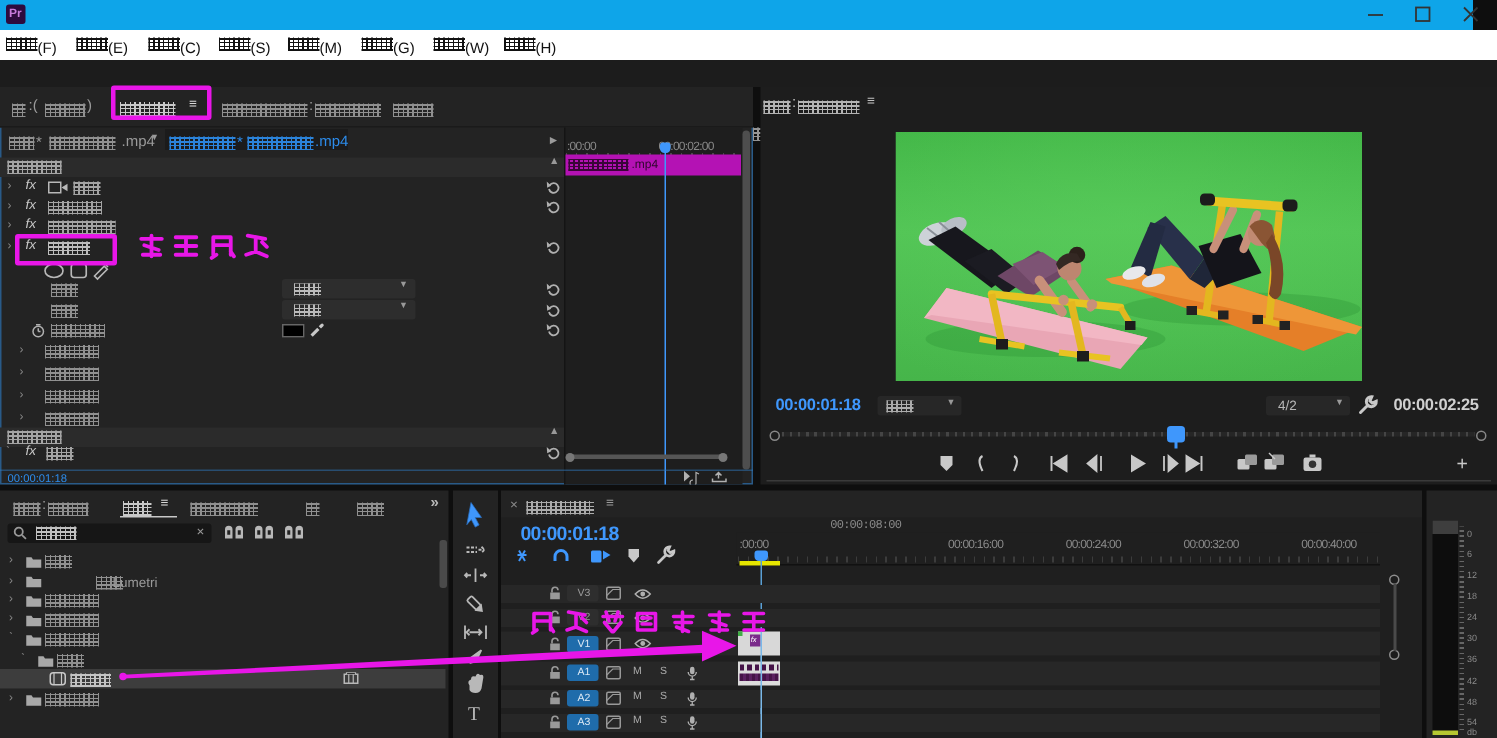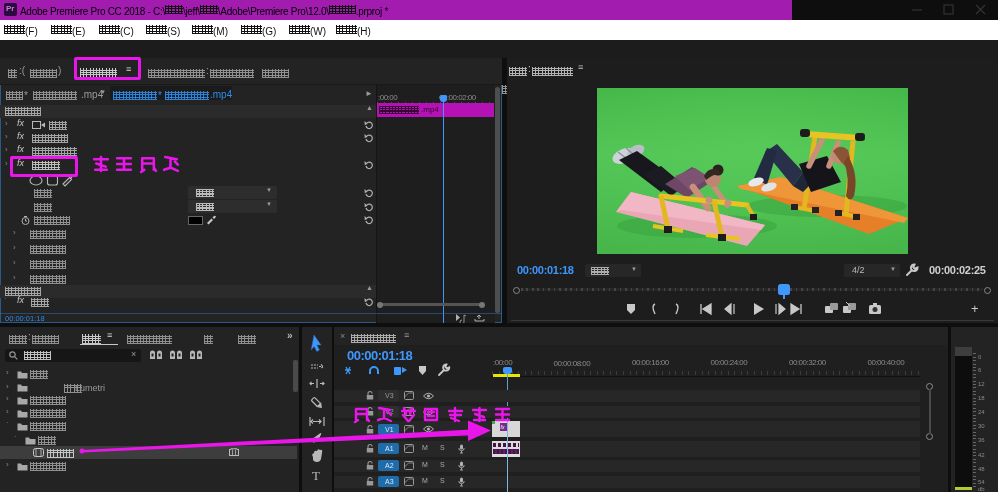--- a/index.html
+++ b/index.html
@@ -9,25 +9,24 @@
  repeating-linear-gradient(90deg,var(--c,#9a9a9a) 0 1px,transparent 1px 3.2px);opacity:.92;}
 .zi{display:inline-block;vertical-align:1px;background:
  repeating-linear-gradient(0deg,var(--c,#111) 0 1px,transparent 1px 2.5px),
  repeating-linear-gradient(90deg,var(--c,#111) 0 1px,transparent 1px 3.2px);}
 .panel{position:absolute;background:#232323;overflow:hidden;}
 .t{position:absolute;white-space:nowrap;}
 svg{position:absolute;overflow:visible;}
 </style></head>
 <body>
 <div id="app">
-<div class="abs" style="left:0;top:0;width:792px;height:20px;background:#a21caf;">
+<div class="abs" style="left:0;top:0;width:982px;height:20px;background:#0ea5e9;">
 <div class="abs" style="left:4px;top:3px;width:13px;height:13px;background:#2d0b3e;border-radius:2px;">
         <span style="position:absolute;left:2px;top:1px;font-size:8px;font-weight:bold;color:#c87bdc;">Pr</span>
       </div>
-<div class="t" style="left:20px;top:5px;font-size:10px;letter-spacing:-0.3px;color:#000;">Adobe Premiere Pro CC 2018 - C:\<span class="zi" style="width:18px;height:9px;"></span>\jeff\<span class="zi" style="width:18px;height:9px;"></span>\Adobe\Premiere Pro\12.0\<span class="zi" style="width:27px;height:9px;"></span>.prproj *</div>
 <svg style="left:905px;top:0" width="93" height="20" viewBox="0 0 93 20">
         <line x1="7" y1="10" x2="17" y2="10" stroke="#333" stroke-width="1.2"></line>
         <rect x="39" y="5" width="9" height="9" fill="none" stroke="#333" stroke-width="1.2"></rect>
         <path d="M71 5 L80 14 M80 5 L71 14" stroke="#333" stroke-width="1.2"></path>
       </svg>
 </div>
 <div class="abs" style="left:0;top:20px;width:998px;height:20px;background:#ffffff;">
 <div class="t" style="left:4px;top:5px;font-size:10px;color:#111;"><span class="zi" style="width:21px;height:9px;"></span>(F)</div>
 <div class="t" style="left:51px;top:5px;font-size:10px;color:#111;"><span class="zi" style="width:21px;height:9px;"></span>(E)</div>
 <div class="t" style="left:99px;top:5px;font-size:10px;color:#111;"><span class="zi" style="width:21px;height:9px;"></span>(C)</div>
@@ -430,21 +429,21 @@
 <g transform="translate(50,1)">
             <rect x="0" y="2" width="7" height="8" rx="1" fill="#3f97fc" stroke="none"></rect>
             <path d="M8 2 l5 3 l-5 3 z" fill="#3f97fc" stroke="none"></path>
           </g>
 </g>
 <path d="M75 2 h7 v5 l-3.5 4 l-3.5 -4 z" fill="#c8c8c8"></path>
 <path d="M95 11 L100 6 M102.5 0.5 a3.1 3.1 0 1 0 2.8 2.8 l-2.5 1.1 l-1.4 -1.4 z" stroke="#c8c8c8" stroke-width="1.8" fill="none" stroke-linecap="round"></path>
 </svg>
 <div class="abs" style="left:157px;top:28px;width:429px;height:21px;background:#1f1f1f;border-bottom:1px solid #111;"></div>
 <div class="t" style="left:159px;top:31px;font-size:8px;color:#8a8a8a;letter-spacing:-0.5px;">:00:00</div>
-<div class="t" style="left:219.5px;top:32px;font-size:8px;color:#8a8a8a;letter-spacing:-0.5px;">00:00:08:00</div>
+<div class="t" style="left:219.5px;top:19px;font-size:8px;color:#8a8a8a;letter-spacing:-0.5px;font-family:Liberation Mono, monospace;">00:00:08:00</div>
 <div class="t" style="left:298.0px;top:31px;font-size:8px;color:#8a8a8a;letter-spacing:-0.5px;">00:00:16:00</div>
 <div class="t" style="left:376.5px;top:31px;font-size:8px;color:#8a8a8a;letter-spacing:-0.5px;text-align:right;">00:00:24:00</div>
 <div class="t" style="left:455.0px;top:31px;font-size:8px;color:#8a8a8a;letter-spacing:-0.5px;">00:00:32:00</div>
 <div class="t" style="left:533.5px;top:31px;font-size:8px;color:#8a8a8a;letter-spacing:-0.5px;">00:00:40:00</div>
 <div class="abs" style="left:158px;top:44px;width:428px;height:4px;background:repeating-linear-gradient(90deg,#3c3c3c 0 1px,transparent 1px 6.55px);"></div>
 <div class="abs" style="left:158.5px;top:47px;width:27px;height:2.5px;background:#e6e600;"></div>
 <div class="abs" style="left:169px;top:40px;width:9px;height:7px;background:#3f97fc;border-radius:2px 2px 3px 3px;"></div>
 <div class="abs" style="left:173px;top:46px;width:1px;height:119px;background:#5a9fd4;"></div>
 <div class="abs" style="left:0;top:62.5px;width:586px;height:12px;background:#272727;"></div>
       <svg style="left:32px;top:64.0px" width="8" height="9" viewBox="0 0 8 9">

